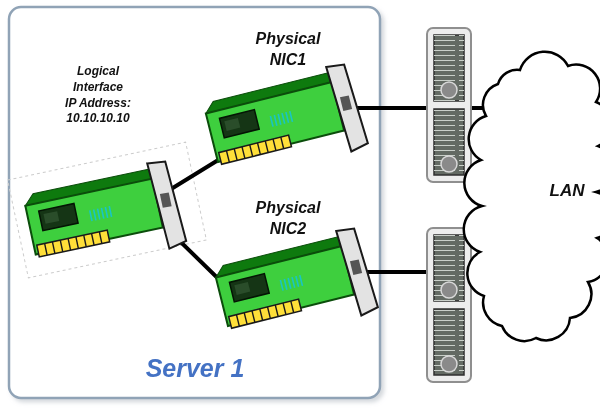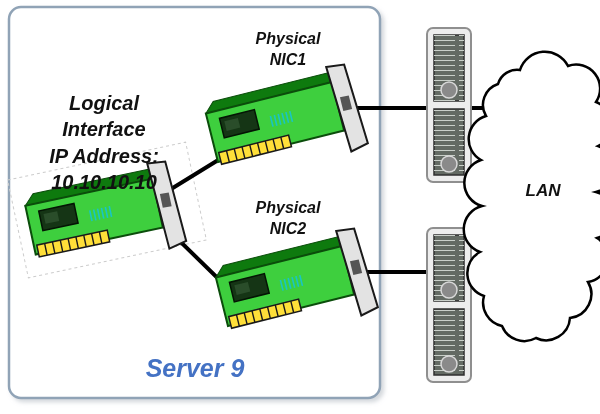--- a/index.html
+++ b/index.html
@@ -23,26 +23,26 @@
   .label {
     position: absolute;
     text-align: center;
     color: #111111;
     font-weight: bold;
     white-space: pre-line;
     line-height: 1.32;
     user-select: none;
     font-style: italic;
   }
-  .label-logical   { left: 33px;  top: 64px;  width: 142px; font-size: 20px; margin-top: 26px; }
+  .label-logical   { left: 27px;  top: 64px;  width: 142px; font-size: 12px; }
   .label-nic1      { left: 233px; top: 28px;  width: 110px; font-size: 16px; }
   .label-nic2      { left: 233px; top: 197px; width: 110px; font-size: 16px; }
   .label-server    { left: 110px; top: 352px; width: 170px; font-size: 25px;
                      font-weight: 600; color: #4472c4; }
-  .label-lan       { left: 512px; top: 180px; width: 62px;  font-size: 17px; }
+  .label-lan       { left: 536px; top: 180px; width: 62px;  font-size: 17px; }
 </style>
 </head>
 <body>
 
 <div class="stage">
 
   <svg width="600" height="414" viewBox="0 0 600 414">
     <defs>
       <filter id="soft" x="-10%" y="-10%" width="130%" height="130%">
         <feDropShadow dx="3" dy="3" stdDeviation="2" flood-color="#c9ced4" flood-opacity="0.8"></feDropShadow>
@@ -135,16 +135,16 @@
 Interface
 IP Address:
 10.10.10.10</div>
 
   <div class="label label-nic1">Physical
 NIC1</div>
 
   <div class="label label-nic2">Physical
 NIC2</div>
 
-  <div class="label label-server">Server 9</div>
+  <div class="label label-server">Server 1</div>
 
   <div class="label label-lan">LAN</div>
 </div>
 
 </body></html>

